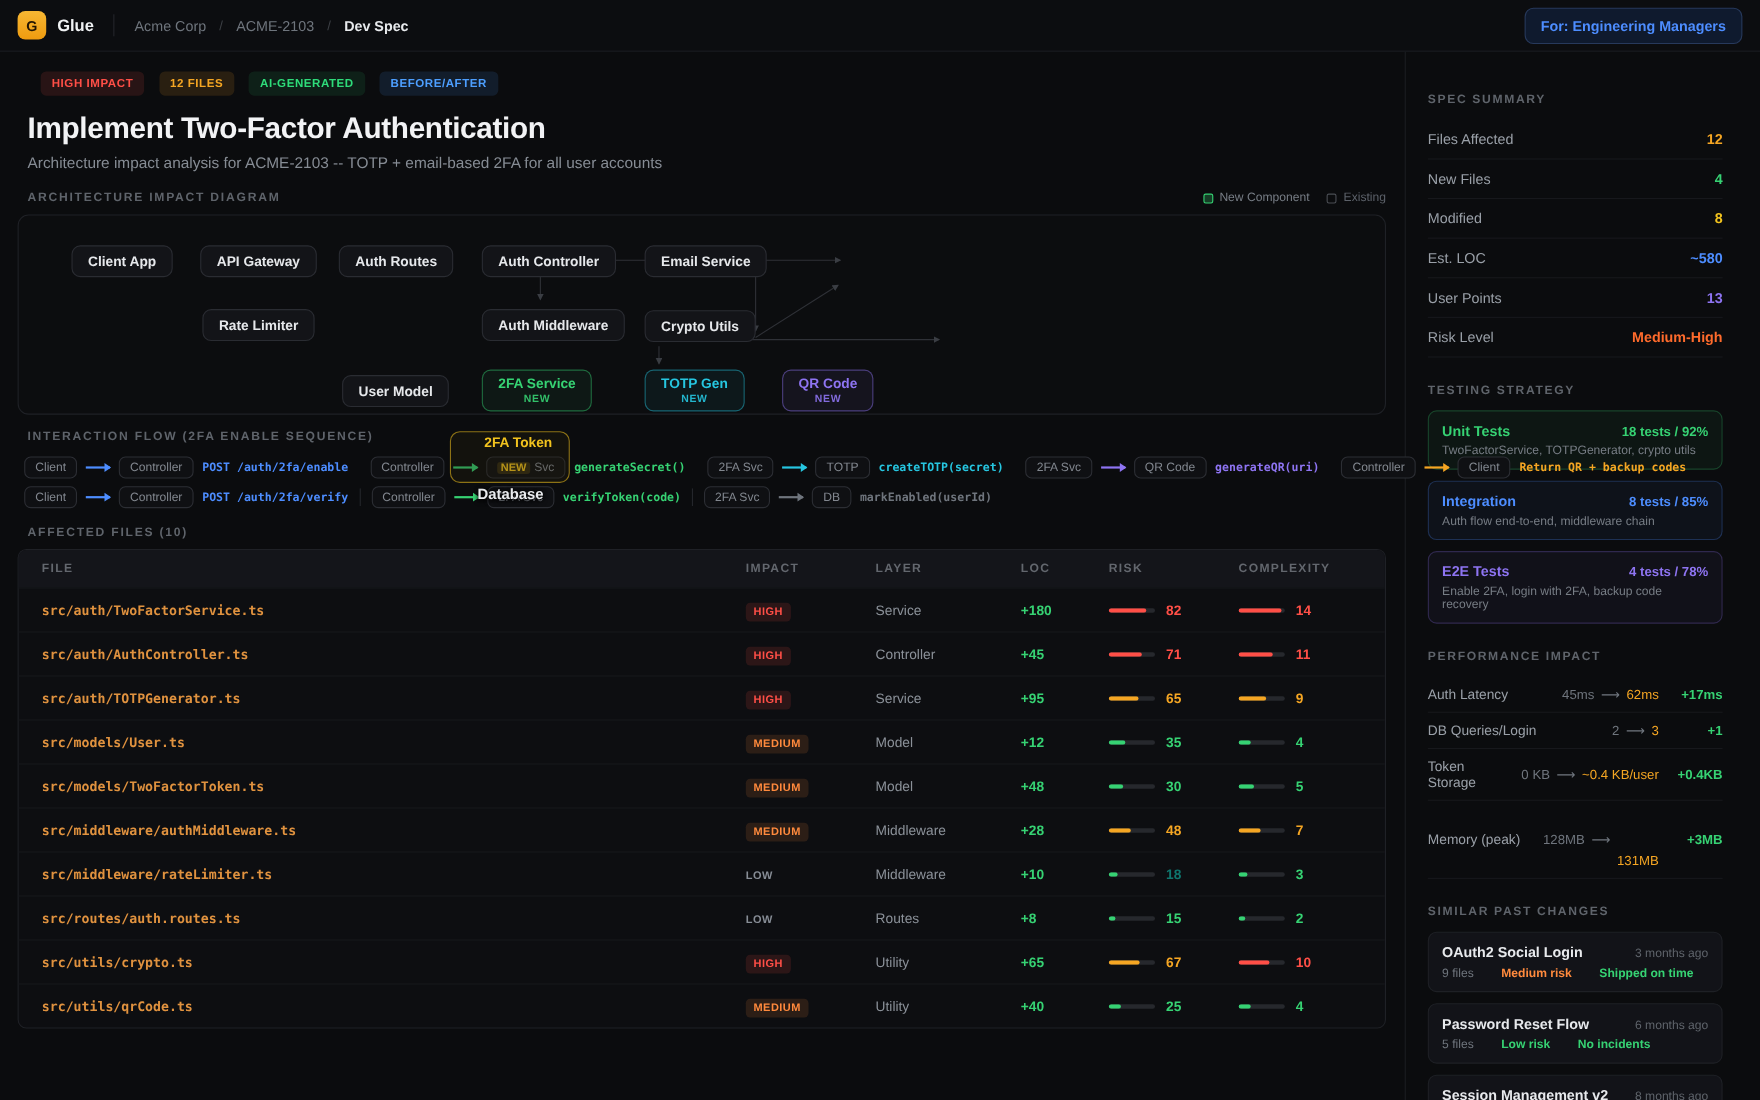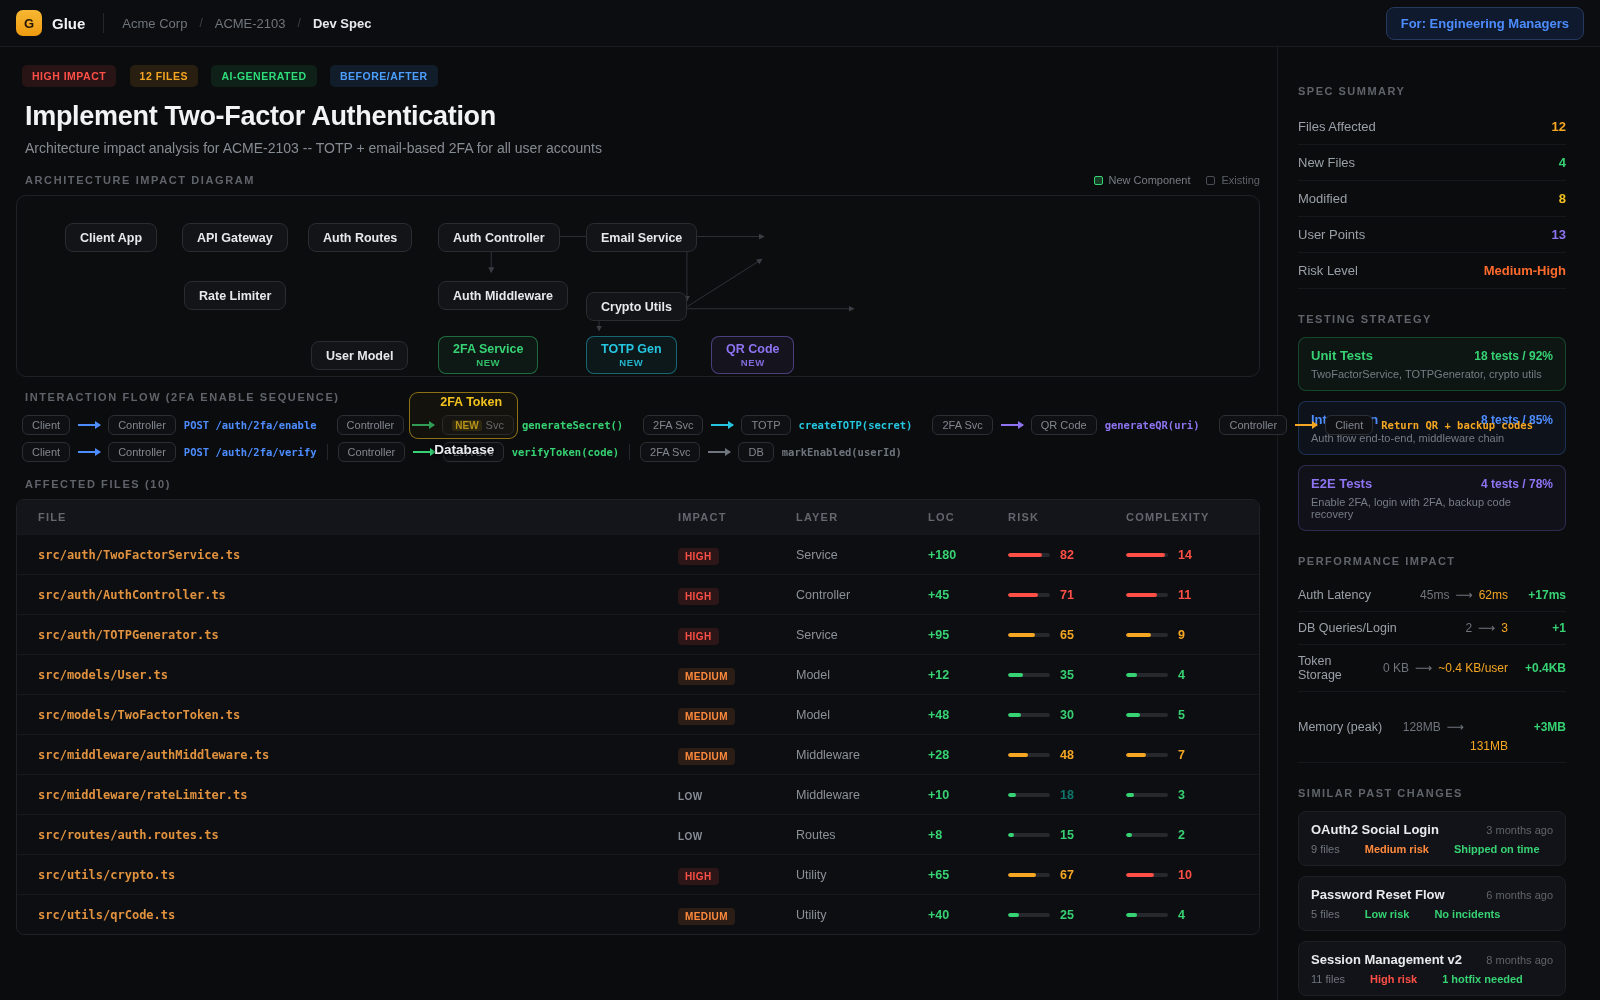--- a/index.html
+++ b/index.html
@@ -19,21 +19,21 @@
   .slash { color:#3d4046; margin:0 12px; font-size:12px; }
   .audience { margin-left:auto; color:#4d8dff; font-weight:700; font-size:13px;
     background:#0f1a2e; border:1px solid #27395c; border-radius:8px; padding:8px 14px; cursor:pointer; }
 
   
   .content { display:flex; height:953px; }
   main { flex:1; padding:18px 17px 0 16px; min-width:0; }
   aside { width:323px; border-left:1px solid #1b1d21; padding:38px 34px 20px 20px; }
 
   
-  .badges { margin-left:6px; }
+  .badges { margin-left:21px; }
   .hb { display:inline-block; font-size:10.5px; font-weight:700; letter-spacing:.5px;
     padding:5px 10px; border-radius:5px; margin-right:9px; }
   .hb-red   { color:#ff4f47; background:rgba(255,79,71,.12); }
   .hb-amber { color:#f5a623; background:rgba(245,166,35,.13); }
   .hb-green { color:#2edc7a; background:rgba(46,220,122,.10); }
   .hb-blue  { color:#4d9fff; background:rgba(77,159,255,.12); }
   h1 { font-size:27px; color:#f2f3f5; font-weight:600; margin:14px 0 8px 9px; letter-spacing:-.3px; }
   .subtitle { color:#868c94; font-size:14px; margin:0 0 18px 9px; }
 
   .sec-row { display:flex; align-items:center; margin:0 0 9px; }
@@ -198,21 +198,21 @@
         </div>
     <div class="dnode" style="left:569px;top:27px">
           <span>Email Service</span>
         </div>
     <div class="dnode" style="left:167px;top:85px">
           <span>Rate Limiter</span>
         </div>
     <div class="dnode" style="left:421px;top:85px">
           <span>Auth Middleware</span>
         </div>
-    <div class="dnode" style="left:569px;top:96px">
+    <div class="dnode" style="left:569px;top:86px">
           <span>Crypto Utils</span>
         </div>
     <div class="dnode" style="left:294px;top:145px">
           <span>User Model</span>
         </div>
     <div class="dnode dnode-new tone-green" style="left:421px;top:140px">
           <span>2FA Service</span>
           <span class="ntag">NEW</span>
         </div>
     <div class="dnode dnode-new tone-cyan" style="left:569px;top:140px">
@@ -481,20 +481,24 @@
           </div>
           <div class="srow">
             <span>New Files</span>
             <b style="color: rgb(54, 210, 115);">4</b>
           </div>
           <div class="srow">
             <span>Modified</span>
             <b style="color: rgb(242, 195, 30);">8</b>
           </div>
           <div class="srow">
+            <span>Est. LOC</span>
+            <b style="color: rgb(77, 141, 255);">~580</b>
+          </div>
+          <div class="srow">
             <span>User Points</span>
             <b style="color: rgb(142, 116, 242);">13</b>
           </div>
           <div class="srow">
             <span>Risk Level</span>
             <b style="color: rgb(255, 107, 44);">Medium-High</b>
           </div>
         </div>
   </div>
   <div class="section">

